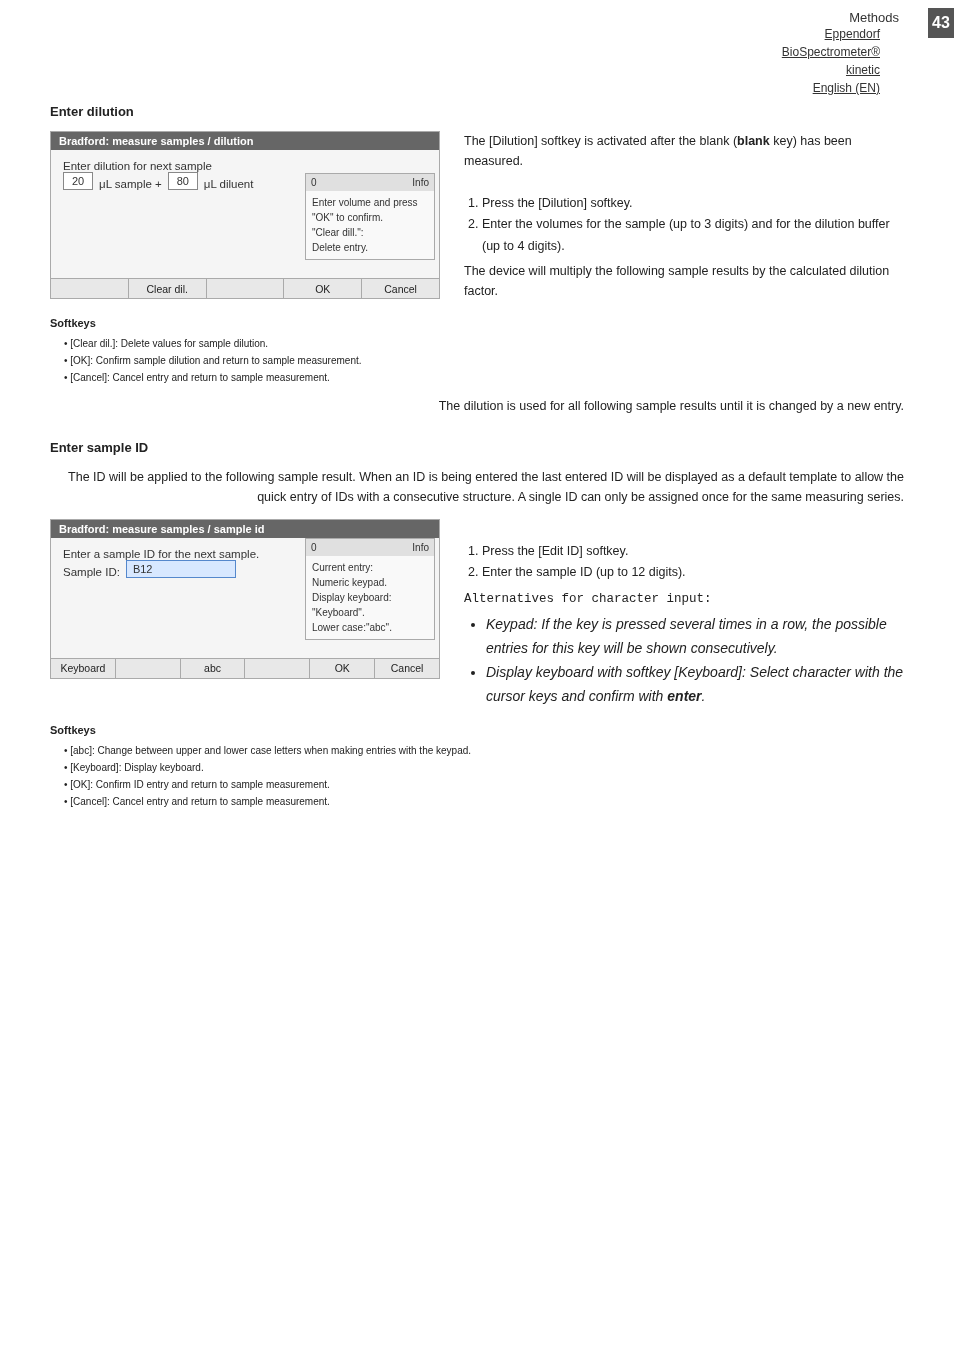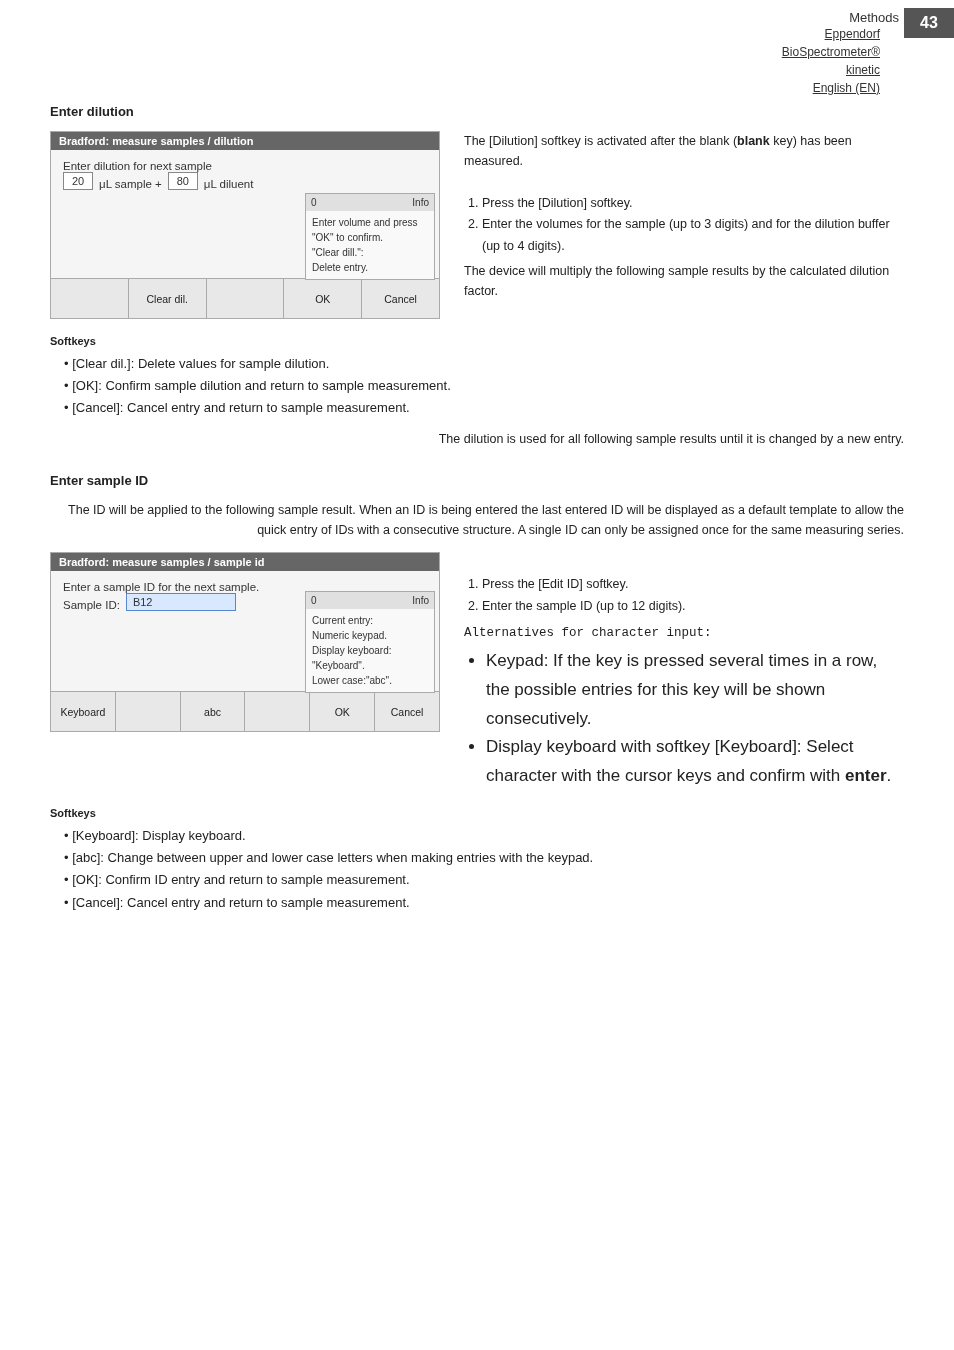--- a/index.html
+++ b/index.html
@@ -30,21 +30,21 @@
       font-size: 12px;
       color: #333;
       padding-right: 74px;
       line-height: 1.5;
       text-decoration: underline;
     }
     .page-number-box {
       position: absolute;
       top: 8px;
       right: 0;
-      width: 50px;
+      width: 26px;
       background: #555;
       color: #fff;
       font-size: 16px;
       font-weight: bold;
       text-align: center;
       padding: 6px 0;
     }
 
     
     .content {
@@ -131,21 +131,21 @@
     }
     .device-info-popup-body {
       padding: 4px 6px;
     }
 
     
     .device-softkeys {
       display: flex;
       border-top: 1px solid #aaa;
       background: #e8e8e8;
-      height: 40px;
+      height: 20px;
       align-items: stretch;
     }
     .device-softkey {
       flex: 1;
       border: none;
       border-right: 1px solid #aaa;
       background: transparent;
       font-size: 10.5px;
       text-align: center;
       cursor: pointer;
@@ -164,21 +164,21 @@
       margin-bottom: 10px;
     }
     .softkeys-title {
       font-size: 11px;
       font-weight: bold;
       margin-bottom: 6px;
     }
     .softkeys-list {
       list-style: none;
       padding-left: 14px;
-      font-size: 13px;
+      font-size: 10px;
       line-height: 1.7;
     }
     .softkeys-list li::before {
       content: "• ";
     }
 
     .paragraph {
       font-size: 12.5px;
       line-height: 1.6;
       margin-bottom: 12px;
@@ -196,23 +196,24 @@
     }
 
     .col-right ol {
       padding-left: 18px;
       font-size: 12.5px;
       line-height: 1.7;
       margin-top: 22px;
     }
     .col-right ul {
       padding-left: 22px;
-      font-size: 17px;
+      font-size: 14px;
       line-height: 1.7;
       list-style: disc;
+      font-style: italic;
     }
     .col-right .note-text {
       margin-top: 4px;
     }
 
     .bold { font-weight: bold; }
   </style>
 </head>
 <body>
 
@@ -339,20 +340,20 @@
       <ul style="margin-top:4px;">
         <li>Keypad: If the key is pressed several times in a row, the possible entries for this key will be shown consecutively.</li>
         <li>Display keyboard with softkey [Keyboard]: Select character with the cursor keys and confirm with <span class="bold">enter</span>.</li>
       </ul>
     </div>
   </div>
 
   <div class="softkeys-section">
     <div class="softkeys-title">Softkeys</div>
     <ul class="softkeys-list">
+      <li>[abc]: Change between upper and lower case letters when making entries with the keypad.</li>
       <li>[Keyboard]: Display keyboard.</li>
-      <li>[abc]: Change between upper and lower case letters when making entries with the keypad.</li>
       <li>[OK]: Confirm ID entry and return to sample measurement.</li>
       <li>[Cancel]: Cancel entry and return to sample measurement.</li>
     </ul>
   </div>
 
 </div>
 
 </body></html>

